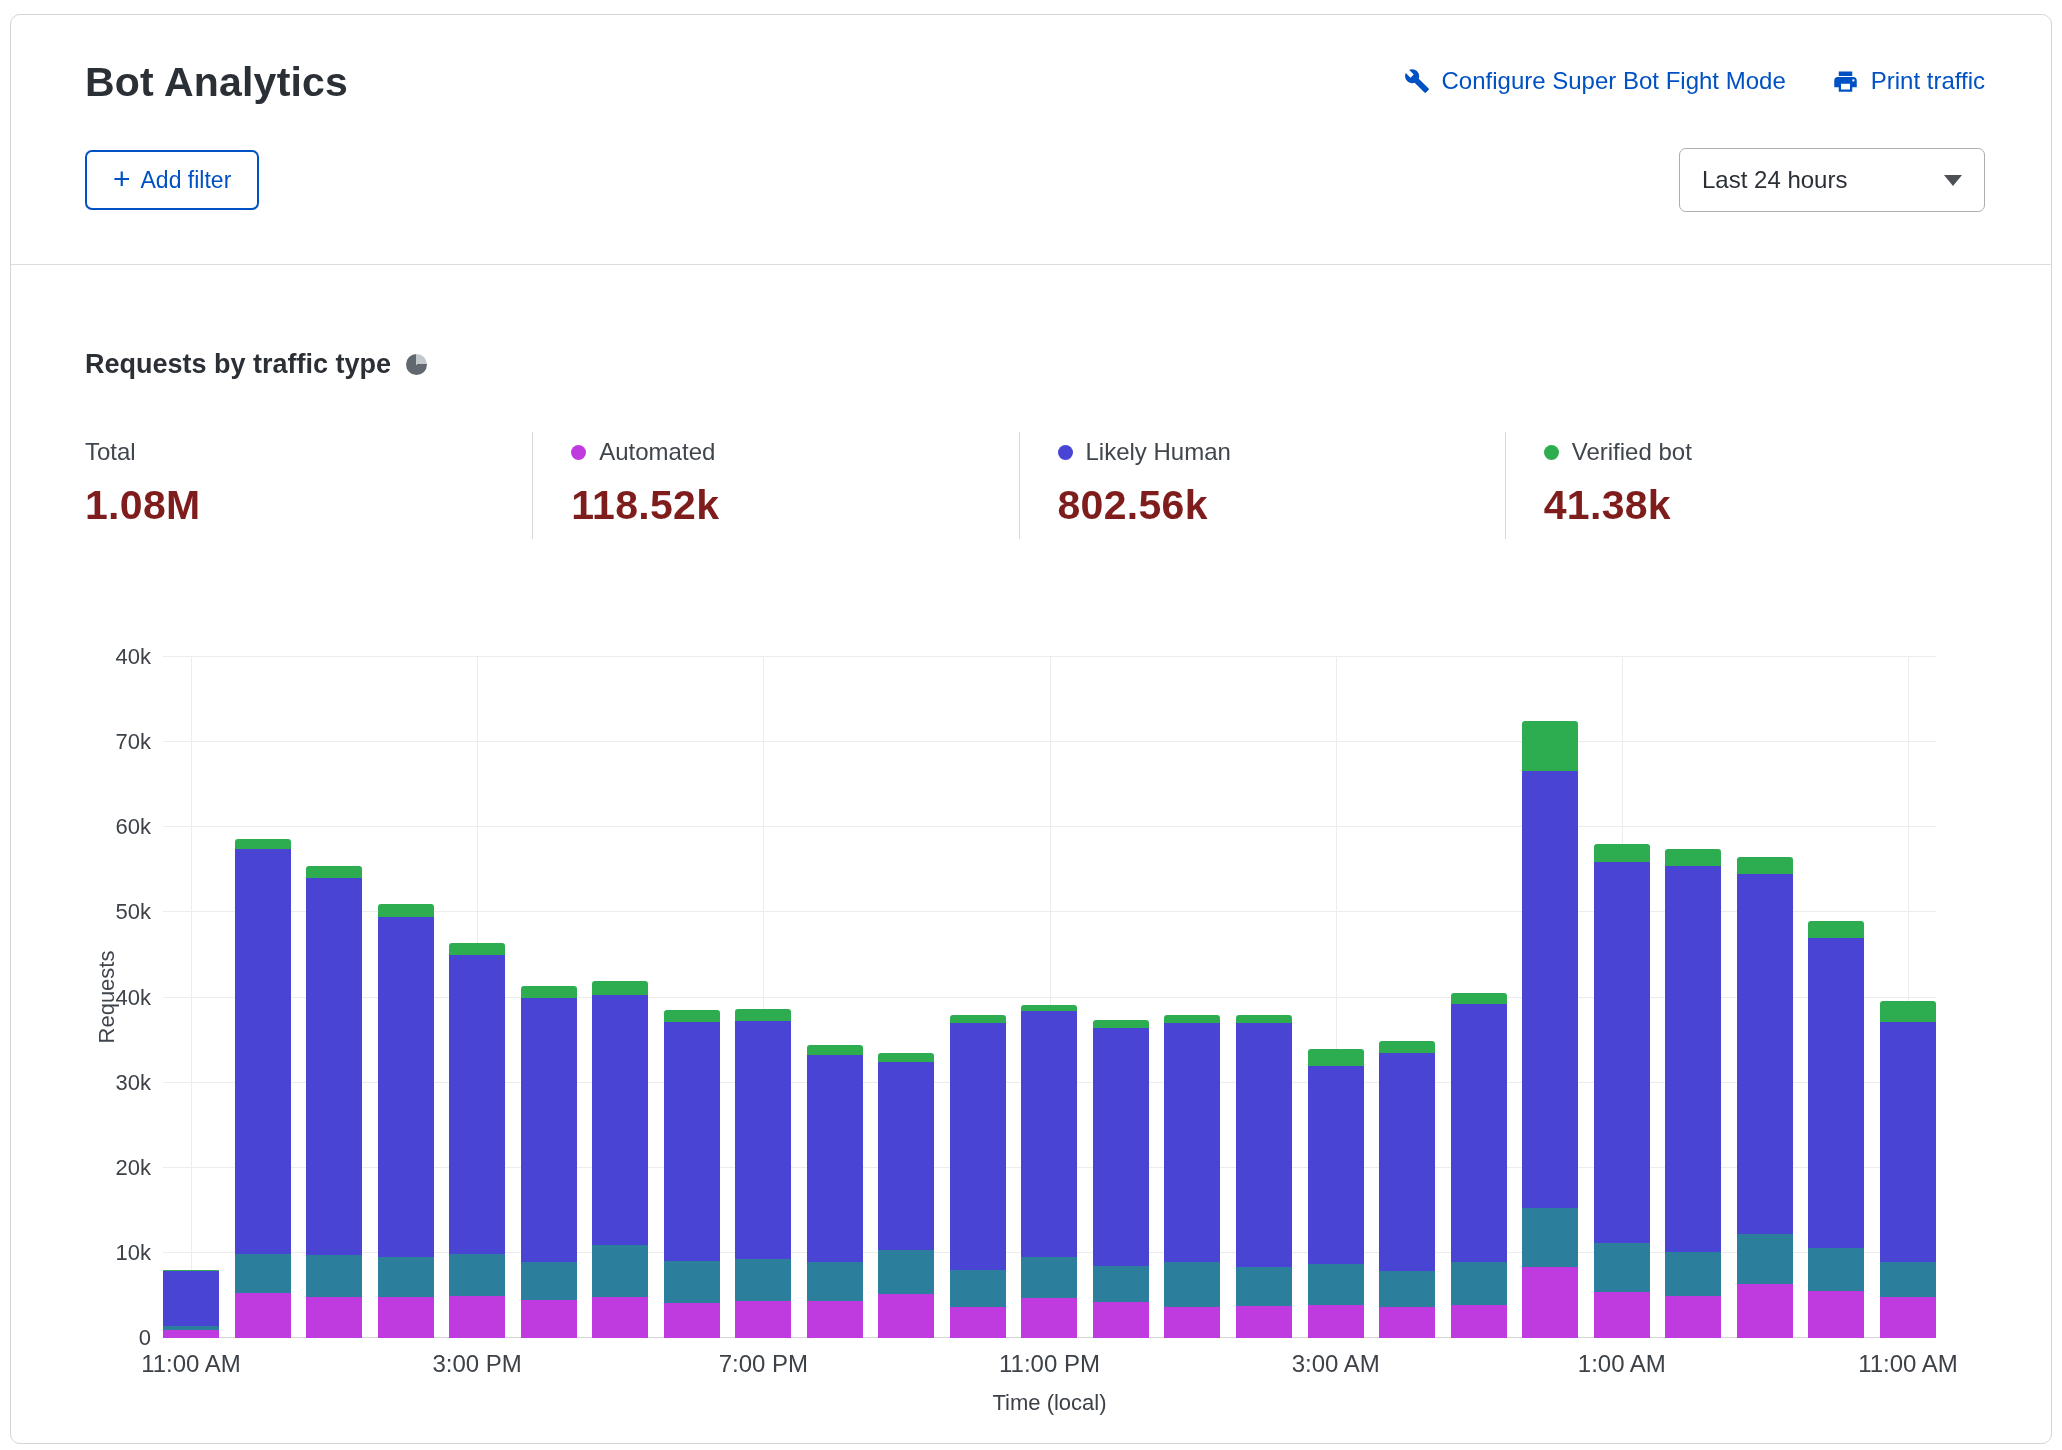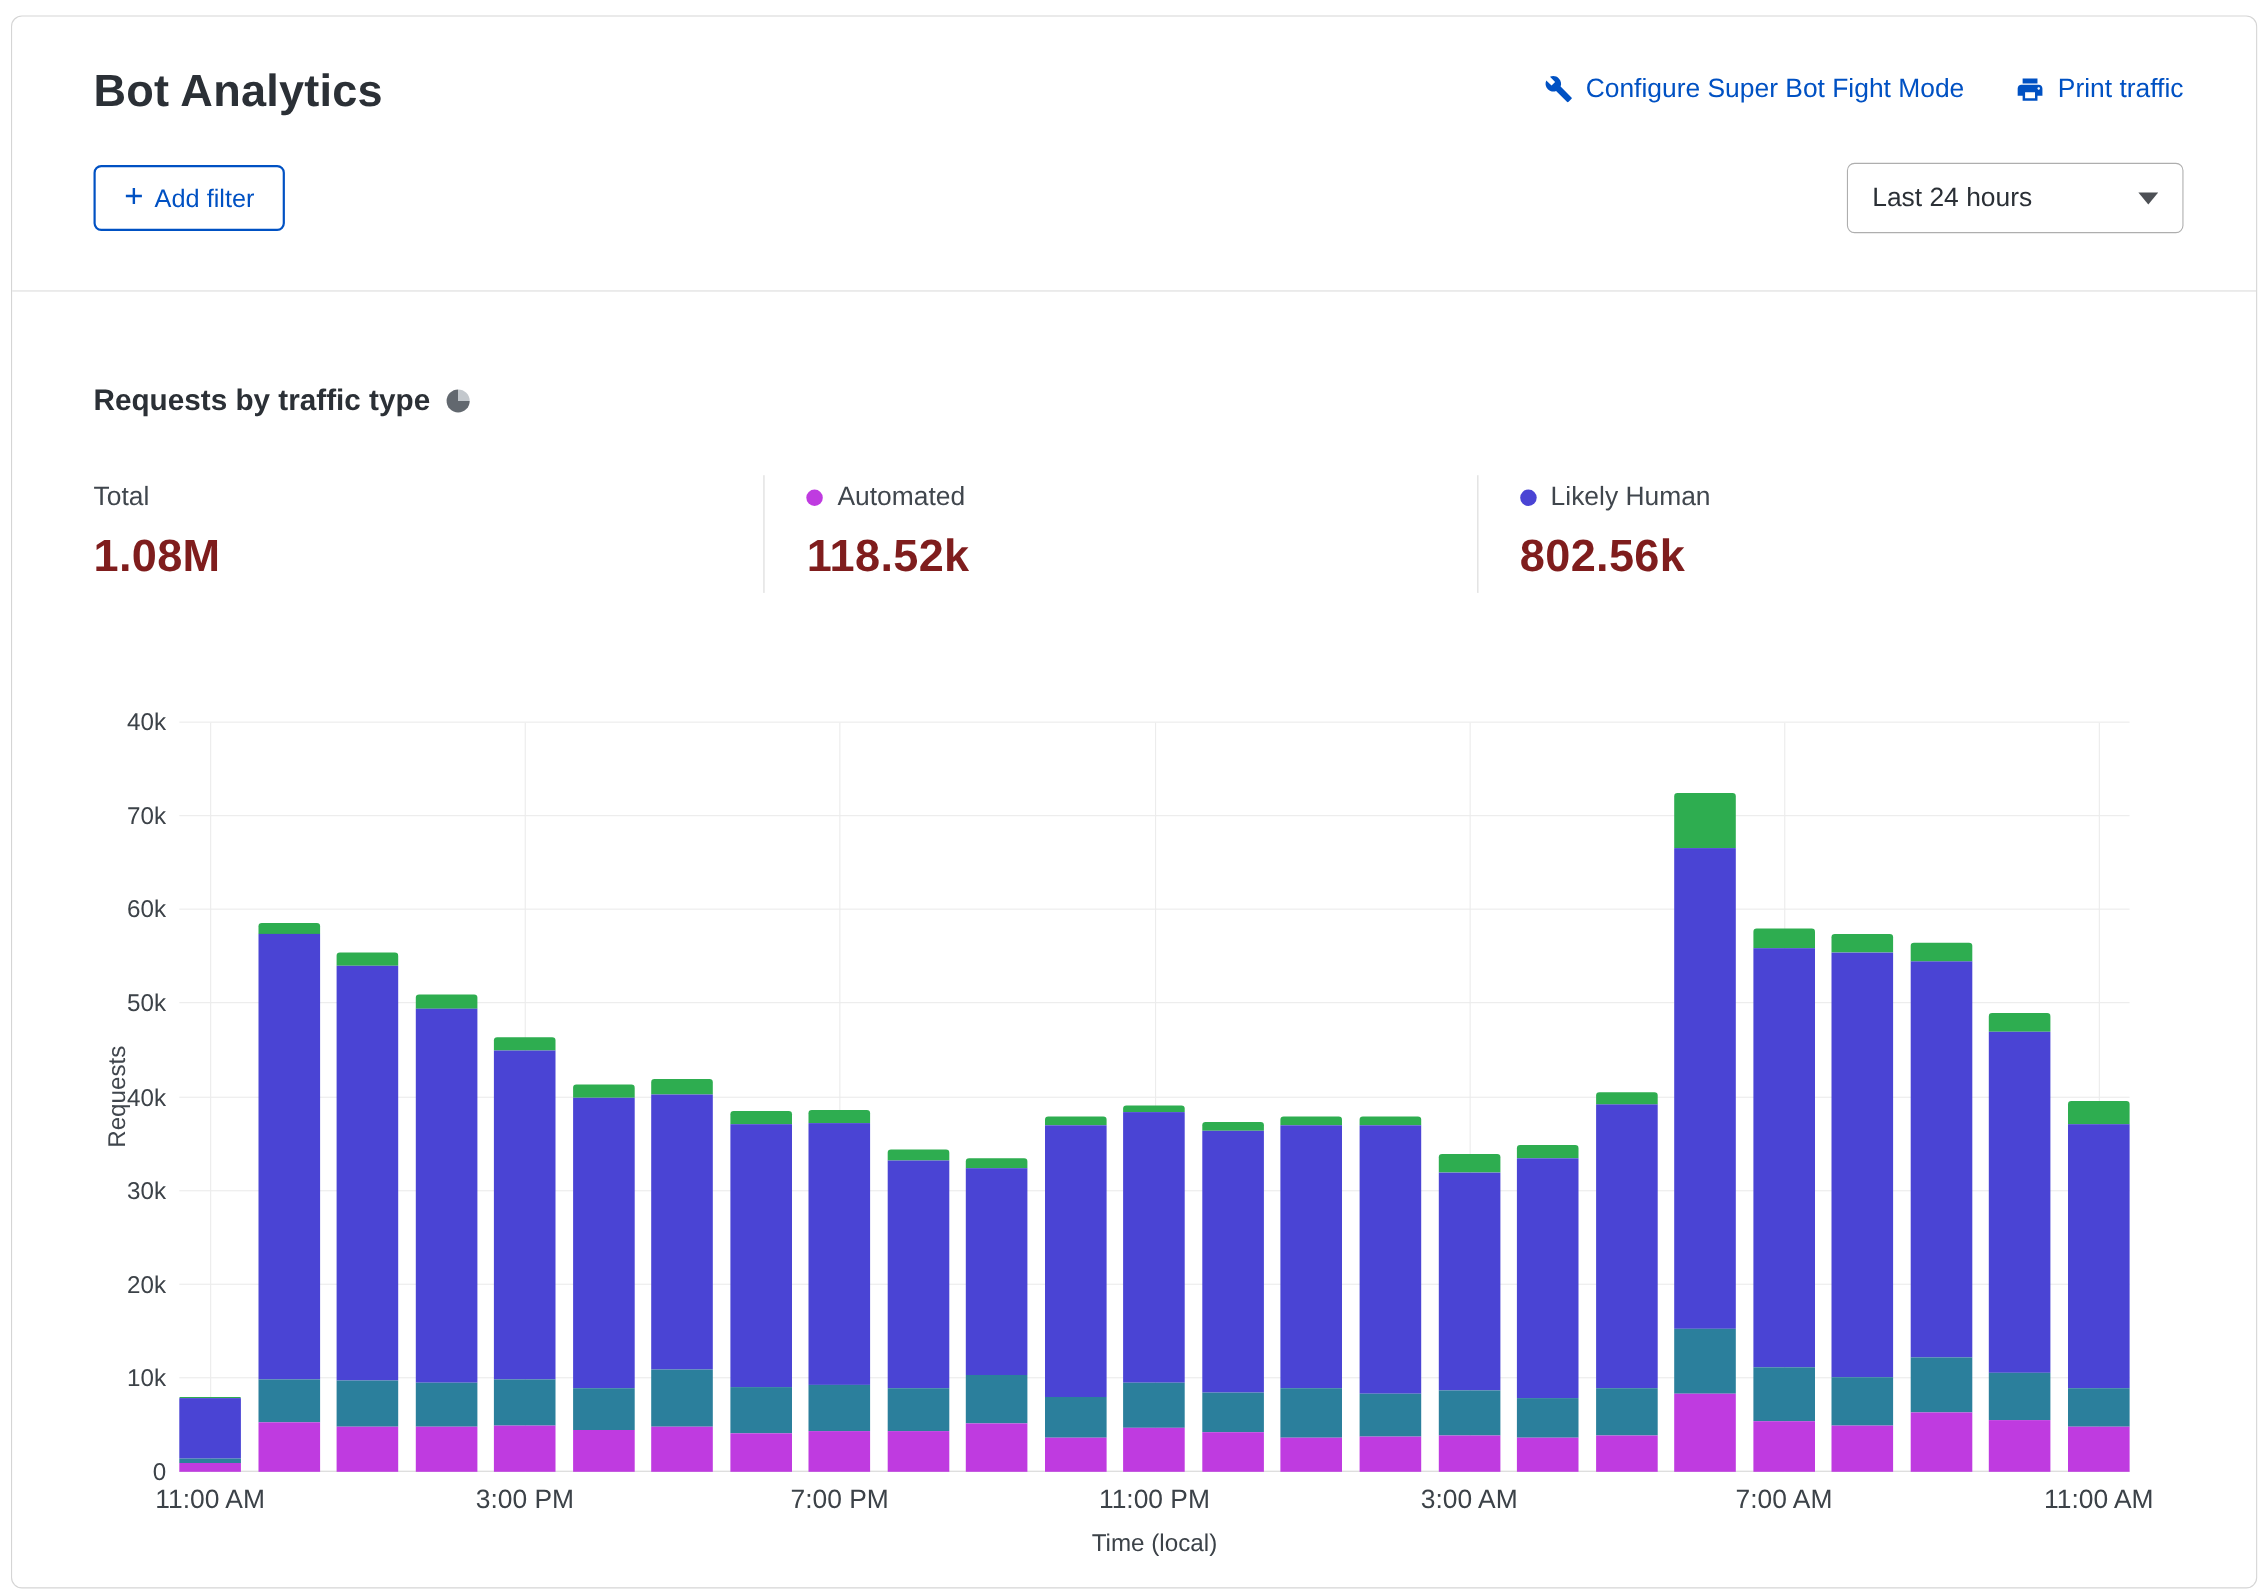--- a/index.html
+++ b/index.html
@@ -128,20 +128,27 @@
           <span class="stat-label">Automated</span>
         </div>
         <div class="stat-value">118.52k</div>
       </div>
       <div class="stat">
         <div class="stat-label-row">
           <span class="dot" style="background: rgb(74, 68, 212);"></span>
           <span class="stat-label">Likely Human</span>
         </div>
         <div class="stat-value">802.56k</div>
+      </div>
+      <div class="stat">
+        <div class="stat-label-row">
+          <span class="dot" style="background: rgb(46, 173, 80);"></span>
+          <span class="stat-label">Verified bot</span>
+        </div>
+        <div class="stat-value">41.38k</div>
       </div>
     </div>
 
     <div class="chart-area">
       <div class="y-axis-title">Requests</div>
       <div class="plot-wrap">
         <div class="y-gutter" id="ylabels">
             <div class="y-tick" style="bottom: 0%;">0</div>
             <div class="y-tick" style="bottom: 12.5%;">10k</div>
             <div class="y-tick" style="bottom: 25%;">20k</div>
@@ -322,20 +329,20 @@
               </div>
             </div>
         </div>
       </div>
       <div class="x-labels" id="xlabels">
           <div class="x-tick" style="left: calc(0% + 28px);">11:00 AM</div>
           <div class="x-tick" style="left: calc(16.6667% + 18.6667px);">3:00 PM</div>
           <div class="x-tick" style="left: calc(33.3333% + 9.33333px);">7:00 PM</div>
           <div class="x-tick" style="left: calc(50% + 0px);">11:00 PM</div>
           <div class="x-tick" style="left: calc(66.6667% - 9.33333px);">3:00 AM</div>
-          <div class="x-tick" style="left: calc(83.3333% - 18.6667px);">7:00 AM</div>
+          <div class="x-tick" style="left: calc(83.3333% - 18.6667px);">1:00 AM</div>
           <div class="x-tick" style="left: calc(100% - 28px);">11:00 AM</div>
         </div>
       <div class="x-axis-title">Time (local)</div>
     </div>
   </div>
 
 </div>
 
 </body></html>

